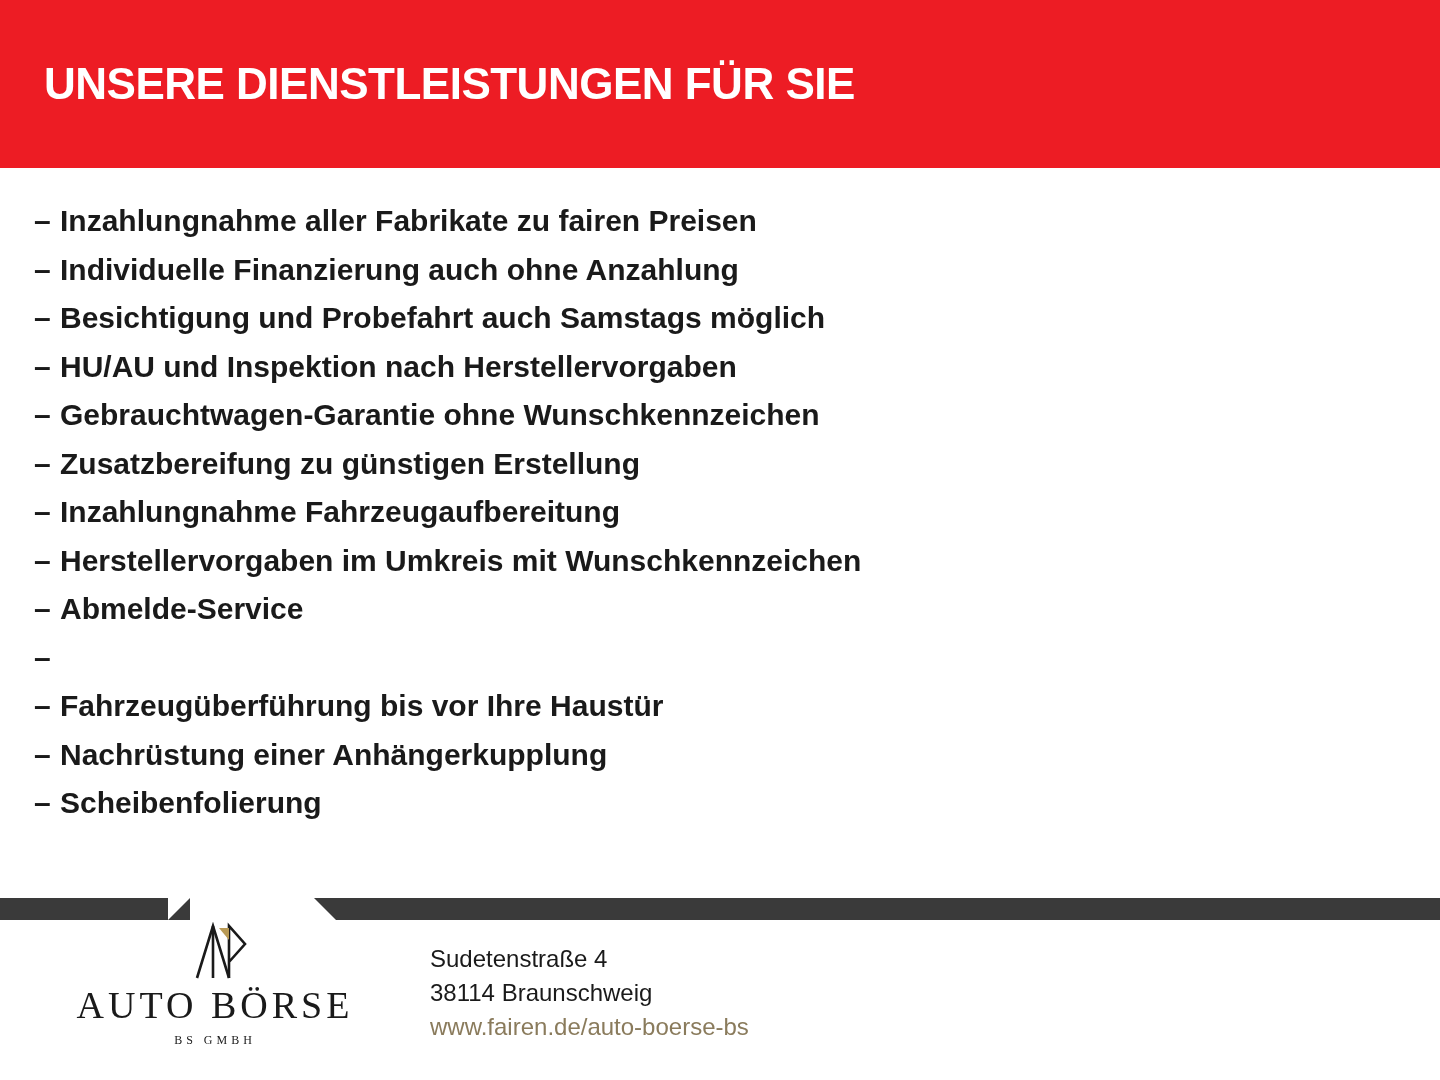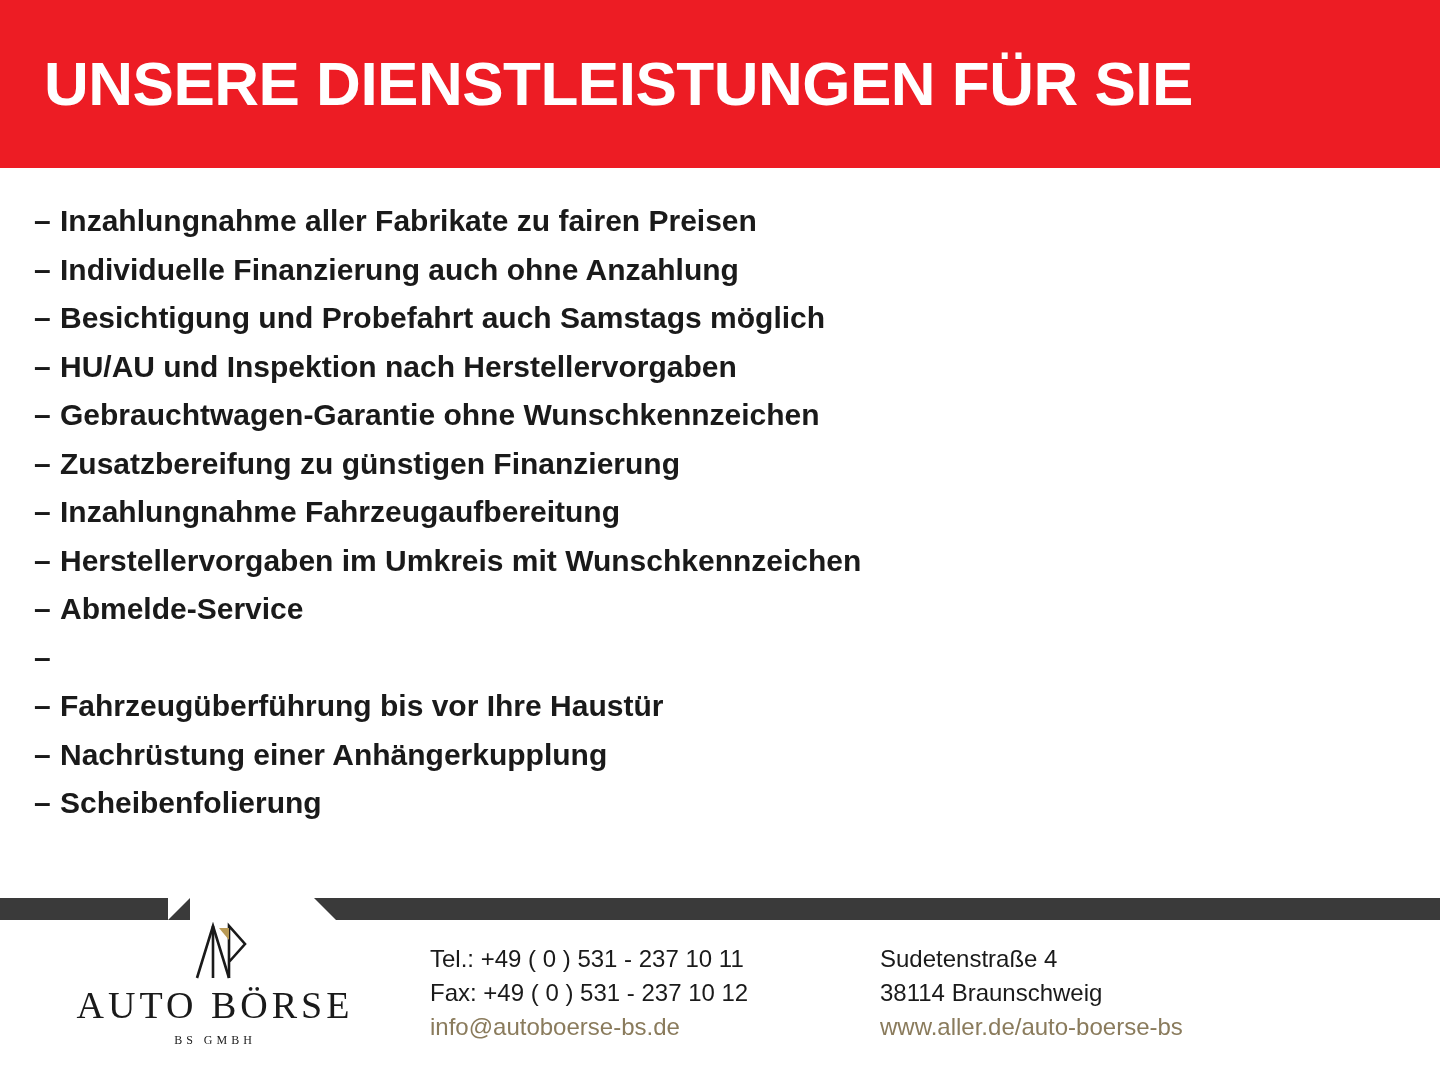--- a/index.html
+++ b/index.html
@@ -28,21 +28,21 @@
     background: #ed1c24;
     width: 100%;
     height: 168px;
     display: flex;
     align-items: center;
     padding-left: 44px;
     box-sizing: border-box;
   }
   .banner-title {
     color: #ffffff;
-    font-size: 62px;
+    font-size: 44px;
     font-weight: bold;
     letter-spacing: -0.5px;
     line-height: 1;
     white-space: nowrap;
   }
 
   
   .services {
     flex: 1 1 auto;
     padding: 38px 0 0 34px;
@@ -197,21 +197,21 @@
       <span class="service-text">HU/AU und Inspektion nach Herstellervorgaben</span>
     </div>
 
     <div class="service-item">
       <span class="dash">–</span>
       <span class="service-text">Gebrauchtwagen-Garantie ohne Wunschkennzeichen</span>
     </div>
 
     <div class="service-item">
       <span class="dash">–</span>
-      <span class="service-text">Zusatzbereifung zu günstigen Finanzierung</span>
+      <span class="service-text">Zusatzbereifung zu günstigen Erstellung</span>
     </div>
 
     <div class="service-item">
       <span class="dash">–</span>
       <span class="service-text">Inzahlungnahme Fahrzeugaufbereitung</span>
     </div>
 
     <div class="service-item">
       <span class="dash">–</span>
       <span class="service-text">Herstellervorgaben im Umkreis mit Wunschkennzeichen</span>
@@ -261,28 +261,23 @@
               <path d="M46 4 L46 56"></path>
               <path d="M62 56 L62 4 L78 22 L62 40"></path>
             </g>
             <path d="M52 6 L62 6 L62 18 Z" fill="#b99a55"></path>
           </svg>
         </div>
         <div class="logo-name">AUTO BÖRSE</div>
         <div class="logo-sub">BS GMBH</div>
       </div>
 
-      <div class="contact-col col1">
-        <div class="contact-line">Tel.: +49 ( 0 ) 531 - 237 10 11</div>
-        <div class="contact-line">Fax: +49 ( 0 ) 531 - 237 10 12</div>
-        <div class="contact-line accent">info@autoboerse-bs.de</div>
-      </div>
 
       <div class="contact-col col2">
         <div class="contact-line">Sudetenstraße 4</div>
         <div class="contact-line">38114 Braunschweig</div>
-        <div class="contact-line accent">www.aller.de/auto-boerse-bs</div>
+        <div class="contact-line accent">www.fairen.de/auto-boerse-bs</div>
       </div>
 
     </div>
   </div>
 
 </div>
 
 </body></html>

